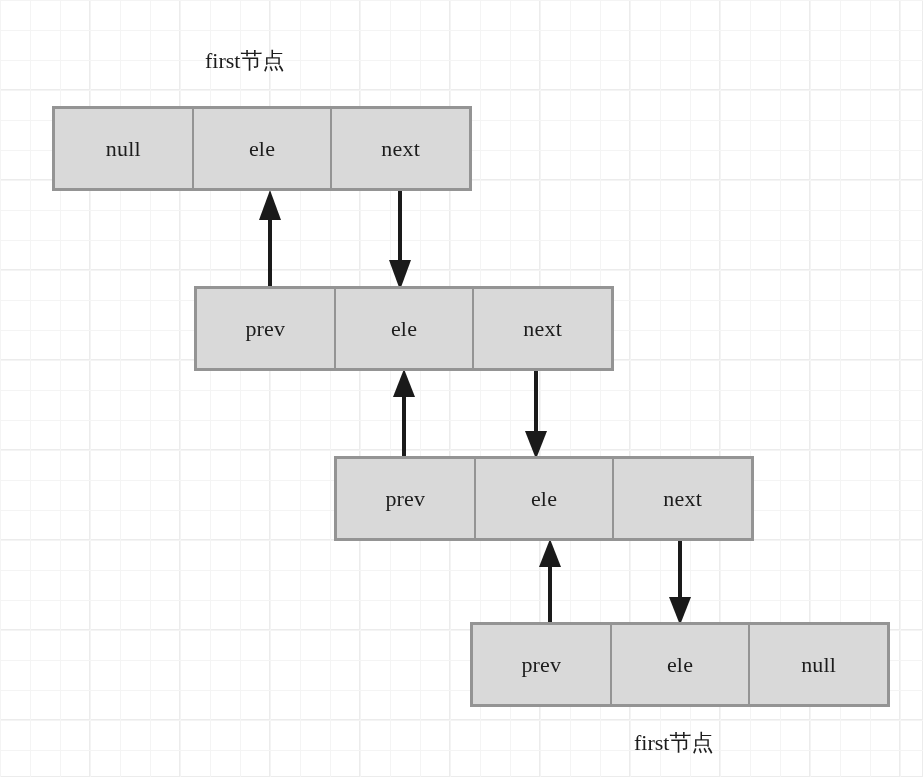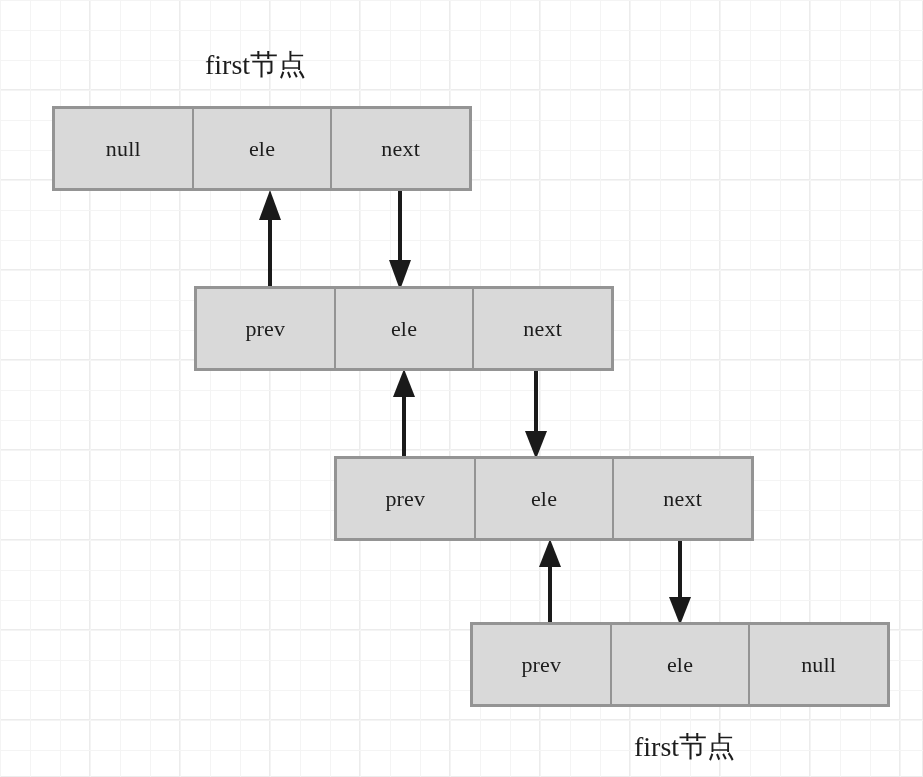--- a/index.html
+++ b/index.html
@@ -57,21 +57,21 @@
 
   
   #node-1 { left: 52px;  top: 106px; }
   #node-2 { left: 194px; top: 286px; }
   #node-3 { left: 334px; top: 456px; }
   #node-4 { left: 470px; top: 622px; }
 
   
   .node-label {
     position: absolute;
-    font-size: 28px;
+    font-size: 22px;
     color: #1c1c1c;
     white-space: nowrap;
     z-index: 4;
   }
   #label-first { left: 205px; top: 46px; }
   #label-last  { left: 634px; top: 728px; }
 
   
   .arrow {
     position: absolute;

